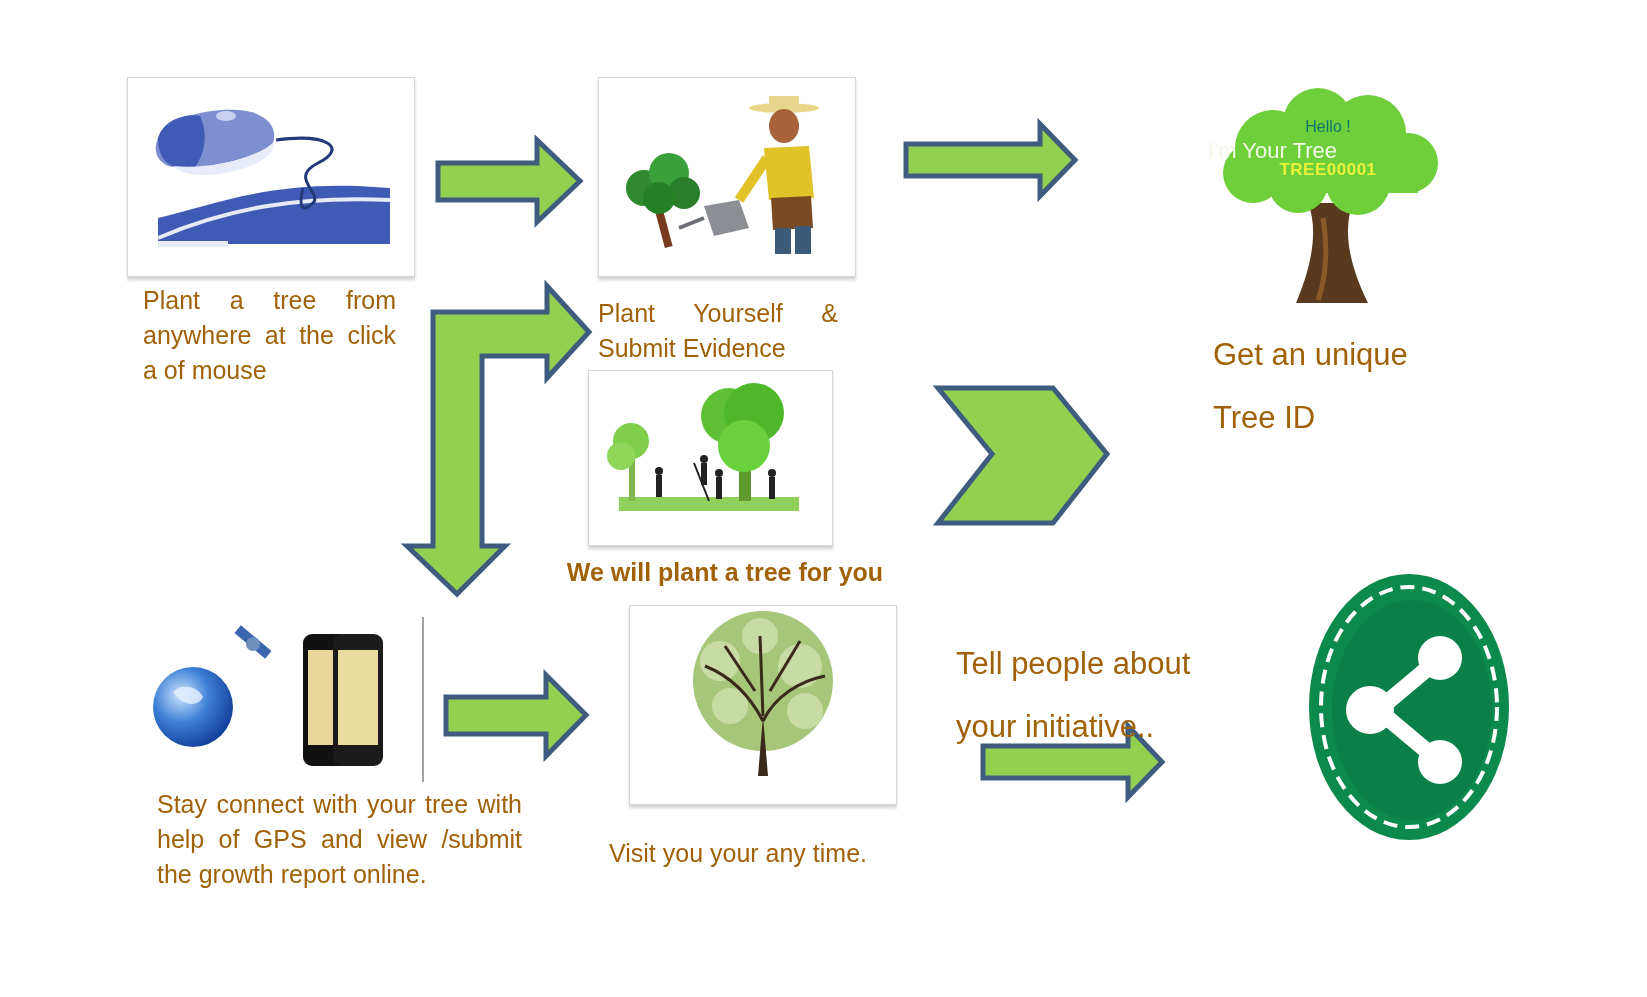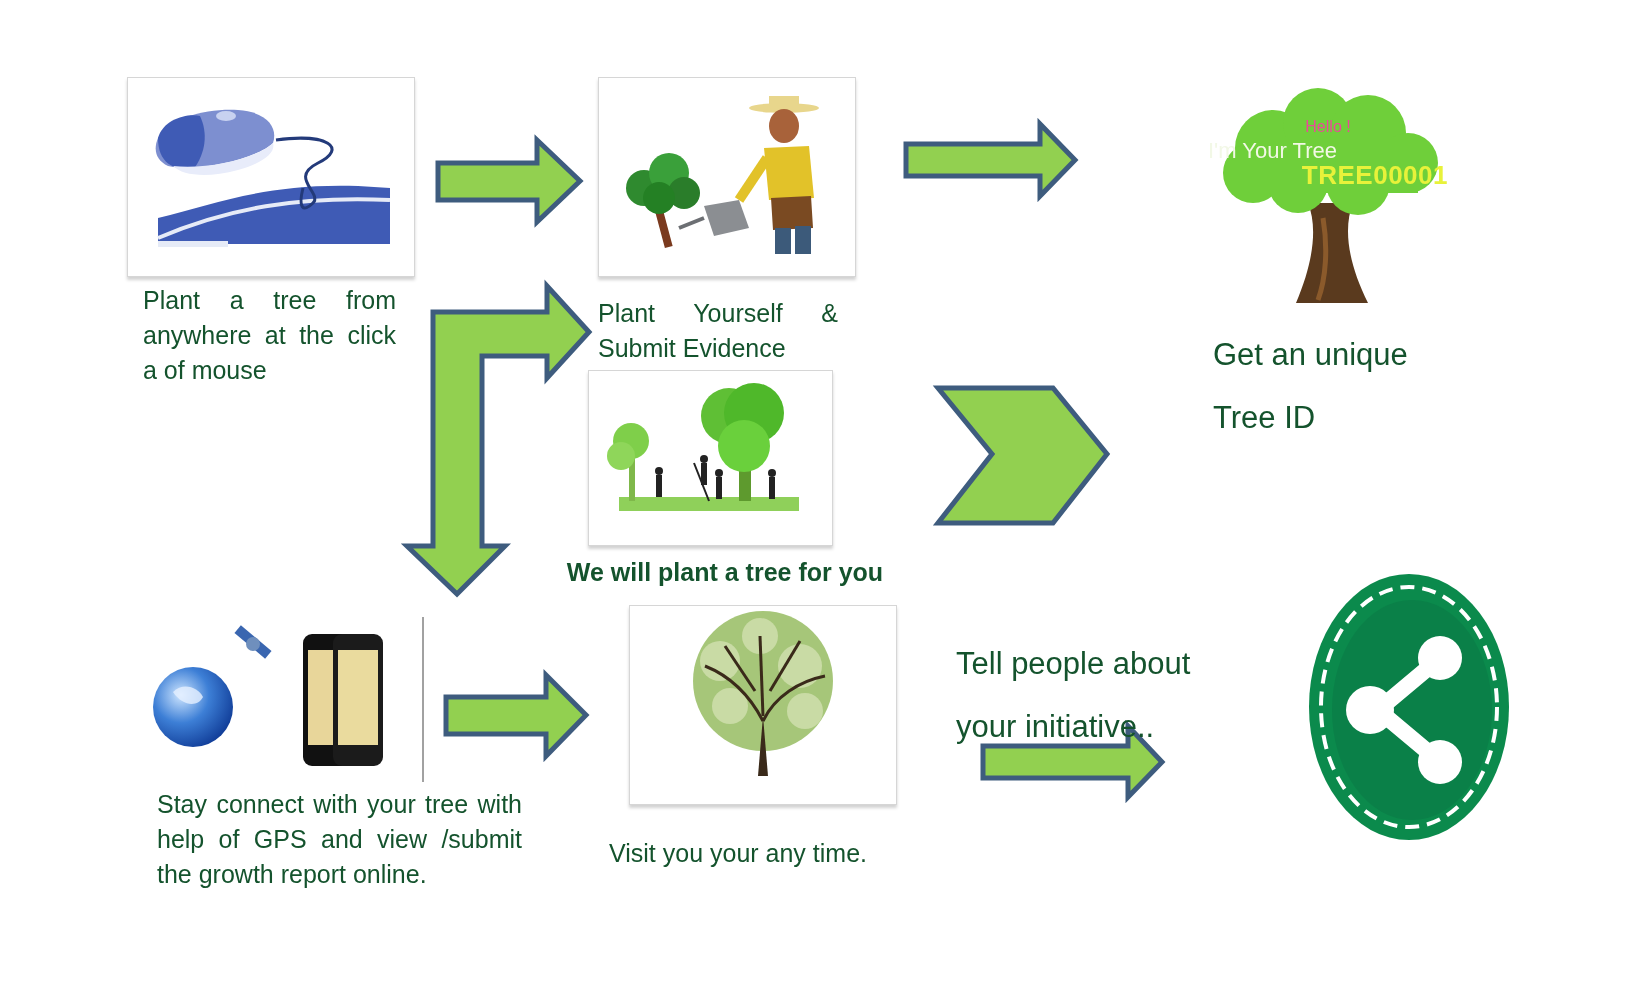--- a/index.html
+++ b/index.html
@@ -2,21 +2,21 @@
 <html><head>
 <meta charset="utf-8">
 <style>
   html, body { margin:0; padding:0; background:#ffffff; }
   body { width:1647px; height:997px; position:relative; overflow:hidden;
          font-family:"Liberation Sans", "DejaVu Sans", sans-serif; color:#111; }
   .abs { position:absolute; }
   .card { position:absolute; background:#fff; border:1px solid #d6d6d6;
           box-shadow: 0 3px 3px rgba(0,0,0,0.18); box-sizing:border-box; }
   .caption { position:absolute; font-size:25px; line-height:35px; text-align:justify;
-             text-align-last:left; color:#14532d; }
+             text-align-last:left; color:#a16207; }
   .caption.big { font-size:31px; line-height:63px; text-align:left; }
   .caption.center { text-align:center; text-align-last:center;font-weight:bold; }
   svg { display:block; }
 </style>
 </head>
 <body>
 
 <svg class="abs" style="left:0;top:0" width="1647" height="997">
   <g stroke="#3e5c7e" stroke-width="5" fill="#92d050" stroke-linejoin="miter">
 
@@ -80,23 +80,23 @@
       <circle cx="65" cy="60" r="38"></circle>
       <circle cx="110" cy="35" r="35"></circle>
       <circle cx="160" cy="45" r="38"></circle>
       <circle cx="200" cy="75" r="30"></circle>
       <circle cx="45" cy="85" r="30"></circle>
       <circle cx="90" cy="95" r="30"></circle>
       <circle cx="150" cy="95" r="32"></circle>
       <rect x="40" y="50" width="170" height="55"></rect>
     </g>
   </svg>
-  <div class="abs" style="left:0;top:30px;width:240px;text-align:center;color:#ec4899;font-size:16px">Hello !</div>
+  <div class="abs" style="left:0;top:30px;width:240px;text-align:center;color:#0f766e;font-size:16px">Hello !</div>
   <div class="abs" style="left:0;top:50px;width:240px;text-align:left;color:#f2f8e6;font-size:22px">I'm Your Tree</div>
-  <div class="abs" style="left:0;top:72px;width:240px;text-align:right;color:#e8f23a;font-size:26px;font-weight:bold;letter-spacing:0.5px">TREE00001</div>
+  <div class="abs" style="left:0;top:72px;width:240px;text-align:center;color:#e8f23a;font-size:17px;font-weight:bold;letter-spacing:0.5px">TREE00001</div>
 </div>
 <div class="caption big" style="left:1213px;top:323px;width:250px">Get an unique Tree ID</div>
 
 <div class="card" style="left:588px;top:370px;width:245px;height:176px">
   <svg width="243" height="174" viewBox="0 0 243 174">
     <rect x="30" y="126" width="180" height="14" fill="#8fd05a"></rect>
     <rect x="40" y="80" width="6" height="50" fill="#7fb84a"></rect>
     <circle cx="42" cy="70" r="18" fill="#7fcf4a"></circle>
     <circle cx="32" cy="85" r="14" fill="#8fd65a"></circle>
     <rect x="150" y="70" width="12" height="60" fill="#5e9a2e"></rect>

